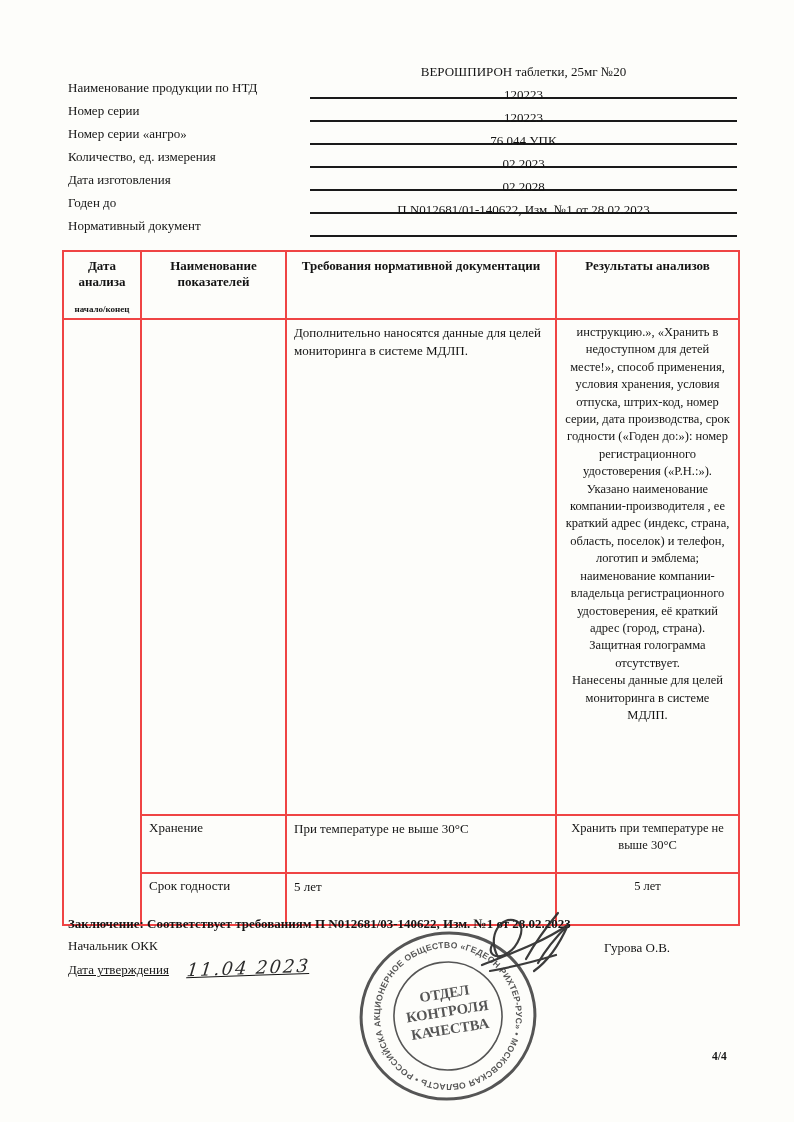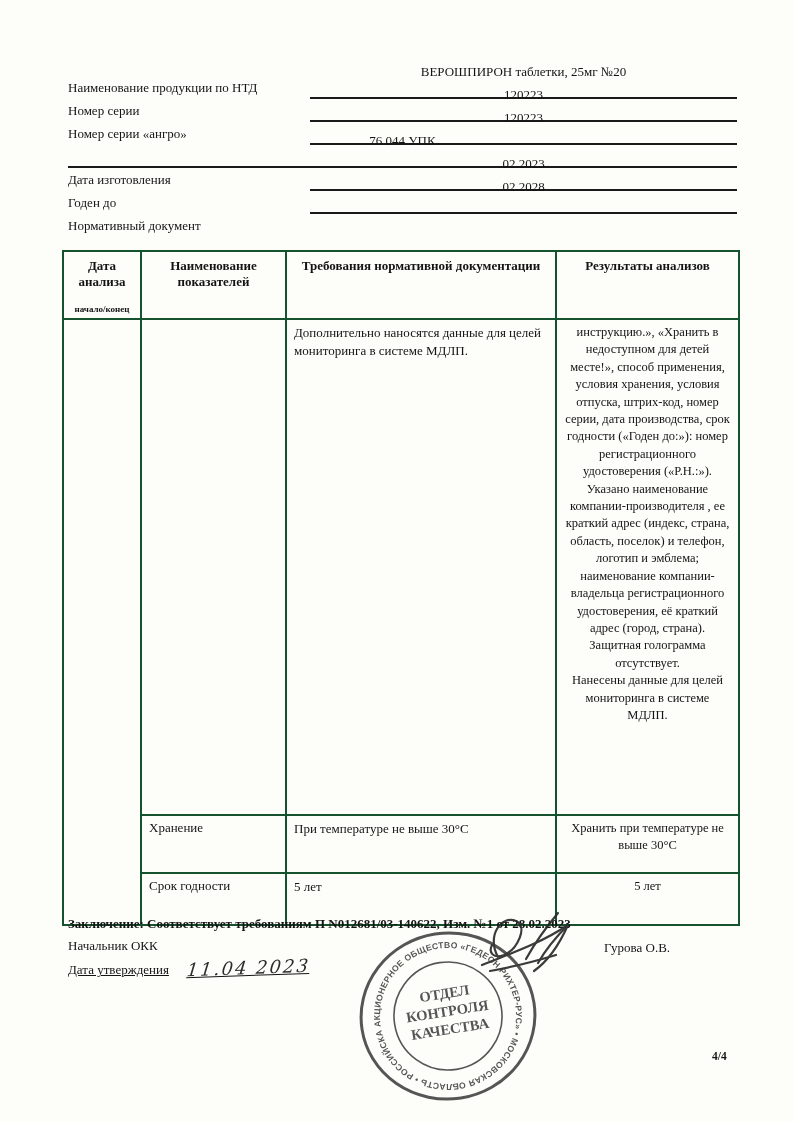--- a/index.html
+++ b/index.html
@@ -19,21 +19,21 @@
   .field-value{
     flex:1;text-align:center;font-size:13px;line-height:15px;
     border-bottom:2px solid #1a1a1a;padding-bottom:18px;
   }
   
   .coa-table{
     position:absolute;top:250px;left:62px;width:676px;
     border-collapse:collapse;table-layout:fixed;font-size:13px;
   }
   .coa-table th,.coa-table td{
-    border:2px solid #14532d;vertical-align:top;padding:4px 7px;
+    border:2px solid #ef4444;vertical-align:top;padding:4px 7px;
   }
   .coa-table th{font-weight:bold;text-align:center;vertical-align:top;padding-top:6px;}
   .col-date{width:78px;}
   .col-indicator{width:145px;}
   .col-req{width:270px;}
   .col-res{width:183px;}
   .subheader{font-size:9px;font-weight:bold;display:block;margin-top:14px;}
   .row-main td{height:486px;border-radius:19px;}
   .row-storage td{height:48px;}
   .row-shelf td{height:42px;}
@@ -72,32 +72,34 @@
     </div>
     <div class="field-row">
       <div class="field-label">Номер серии</div>
       <div class="field-value">120223</div>
     </div>
     <div class="field-row">
       <div class="field-label">Номер серии «ангро»</div>
       <div class="field-value">120223</div>
     </div>
     <div class="field-row">
+      <div class="field-label">Количество, ед. измерения</div>
       <div class="field-value">76 044 УПК</div>
     </div>
     <div class="field-row">
       <div class="field-label">Дата изготовления</div>
       <div class="field-value">02.2023</div>
     </div>
     <div class="field-row">
       <div class="field-label">Годен до</div>
       <div class="field-value">02.2028</div>
     </div>
     <div class="field-row">
       <div class="field-label">Нормативный документ</div>
+      <div class="field-value">П N012681/01-140622, Изм. №1 от 28.02.2023</div>
     </div>
   </div>
 
   <table class="coa-table">
     <colgroup>
       <col class="col-date">
         <col class="col-indicator">
         <col class="col-req">
         <col class="col-res">
     </colgroup>

